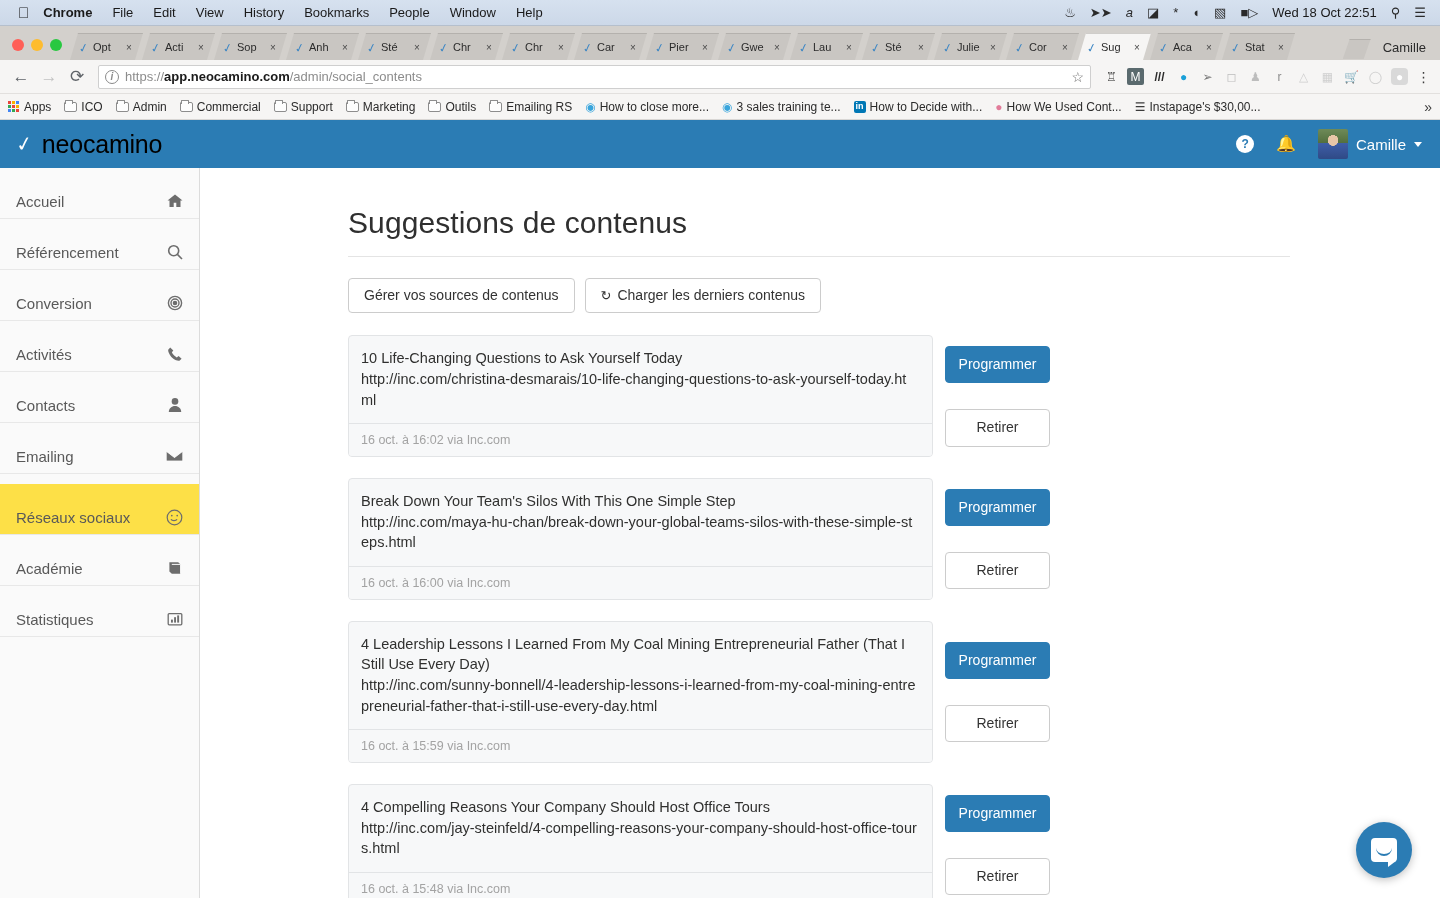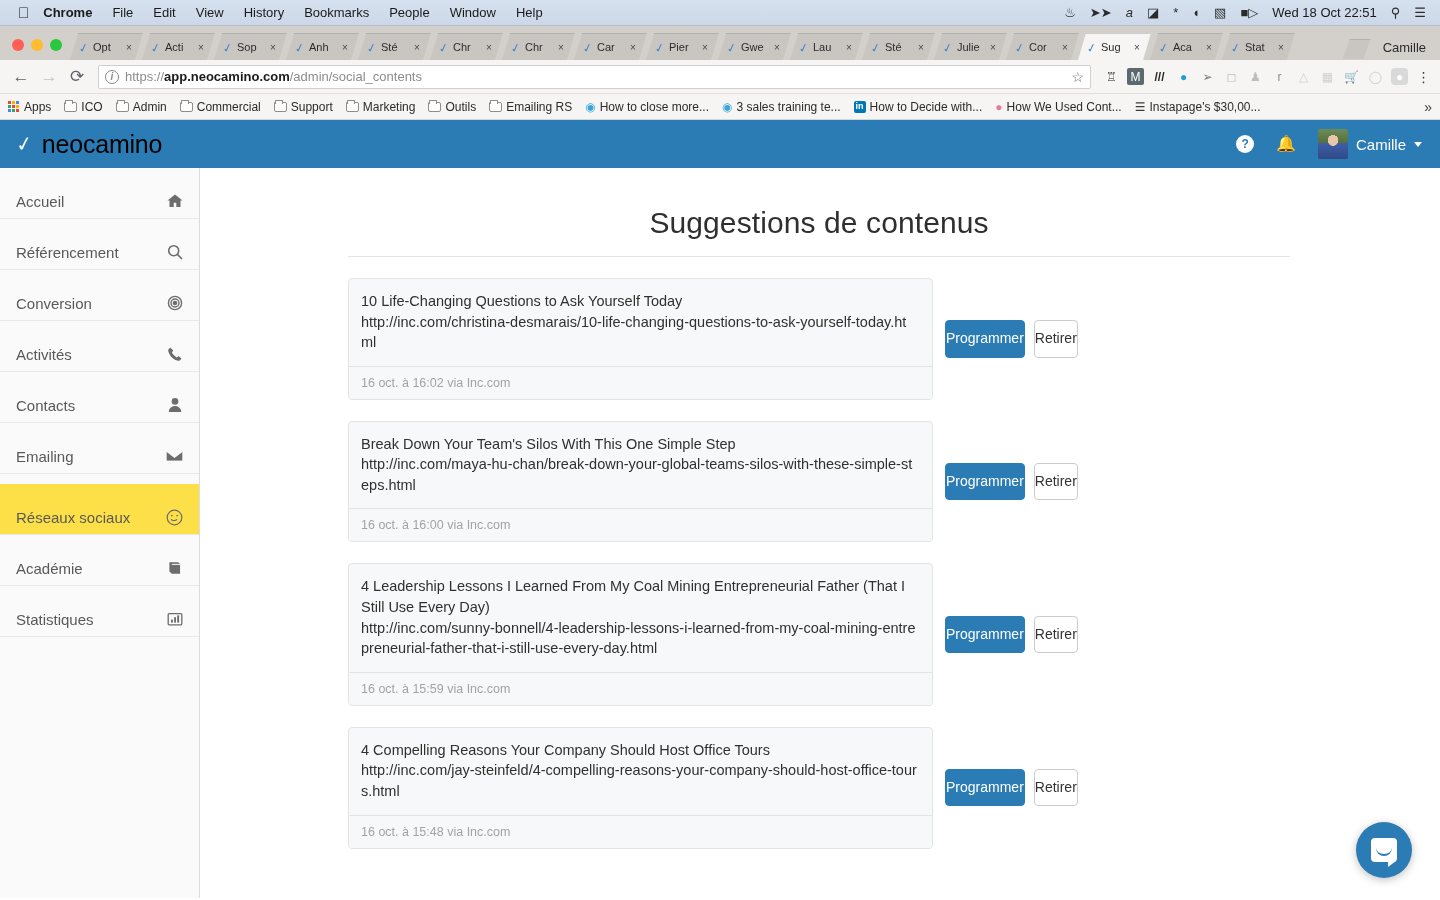--- a/index.html
+++ b/index.html
@@ -259,21 +259,20 @@
     position: relative;
     padding: 0 0 0 0;
   }
   .main-inner { padding: 38px 150px 0 148px; }
   .page-title {
     font-size: 30px;
     font-weight: normal;
     color: #2f2f2f;
     margin: 0 0 16px 0;
     letter-spacing: 0.1px;
-    text-align: center;
   }
   .title-rule { height: 1px; background: #e4e4e4; margin-bottom: 21px; }
 
   .btn-row { display: flex; gap: 10px; margin-bottom: 22px; }
   .btn {
     font-size: 14px;
     border-radius: 4px;
     padding: 9px 15px;
     cursor: pointer;
     white-space: nowrap;
@@ -305,21 +304,21 @@
   .card-body { padding: 12px 14px 13px 12px; }
   .card-title { font-size: 14.5px; color: #30302f; line-height: 1.42; }
   .card-url { font-size: 14.5px; color: #30302f; line-height: 1.42; word-break: break-all; }
   .card-footer {
     border-top: 1px solid #e2e4e6;
     padding: 9px 12px;
     font-size: 12.5px;
     color: #a3a3a3;
     background: #f7f8f9;
   }
-  .card-actions { display: flex; flex-direction: row; gap: 9px; width: 105px; flex: 0 0 105px; }
+  .card-actions { display: flex; flex-direction: column; gap: 26px; width: 105px; flex: 0 0 105px; }
   .card-actions .btn { width: 105px; padding: 10px 0; font-size: 14px; }
   .btn-retirer { background: #ffffff; border: 1px solid #cccccc; color: #333333; text-align: center; }
 
   
   .intercom {
     position: absolute;
     right: 28px;
     bottom: 20px;
     width: 56px; height: 56px;
     border-radius: 50%;
@@ -694,20 +693,26 @@
             </svg>
           </span>
         </div>
       </nav>
 
     <main class="main">
       <div class="main-inner">
         <h1 class="page-title">Suggestions de contenus</h1>
         <div class="title-rule"></div>
 
+        <div class="btn-row">
+          <button class="btn btn-default">Gérer vos sources de contenus</button>
+          <button class="btn btn-default">
+            <span class="refresh">↻</span><span>Charger les derniers contenus</span>
+          </button>
+        </div>
 
         <div id="suggestions-list">
             <div class="card-row">
               <div class="card">
                 <div class="card-body">
                   <div class="card-title">10 Life-Changing Questions to Ask Yourself Today</div>
                   <div class="card-url">http://inc.com/christina-desmarais/10-life-changing-questions-to-ask-yourself-today.html</div>
                 </div>
                 <div class="card-footer">16 oct. à 16:02 via Inc.com</div>
               </div>

